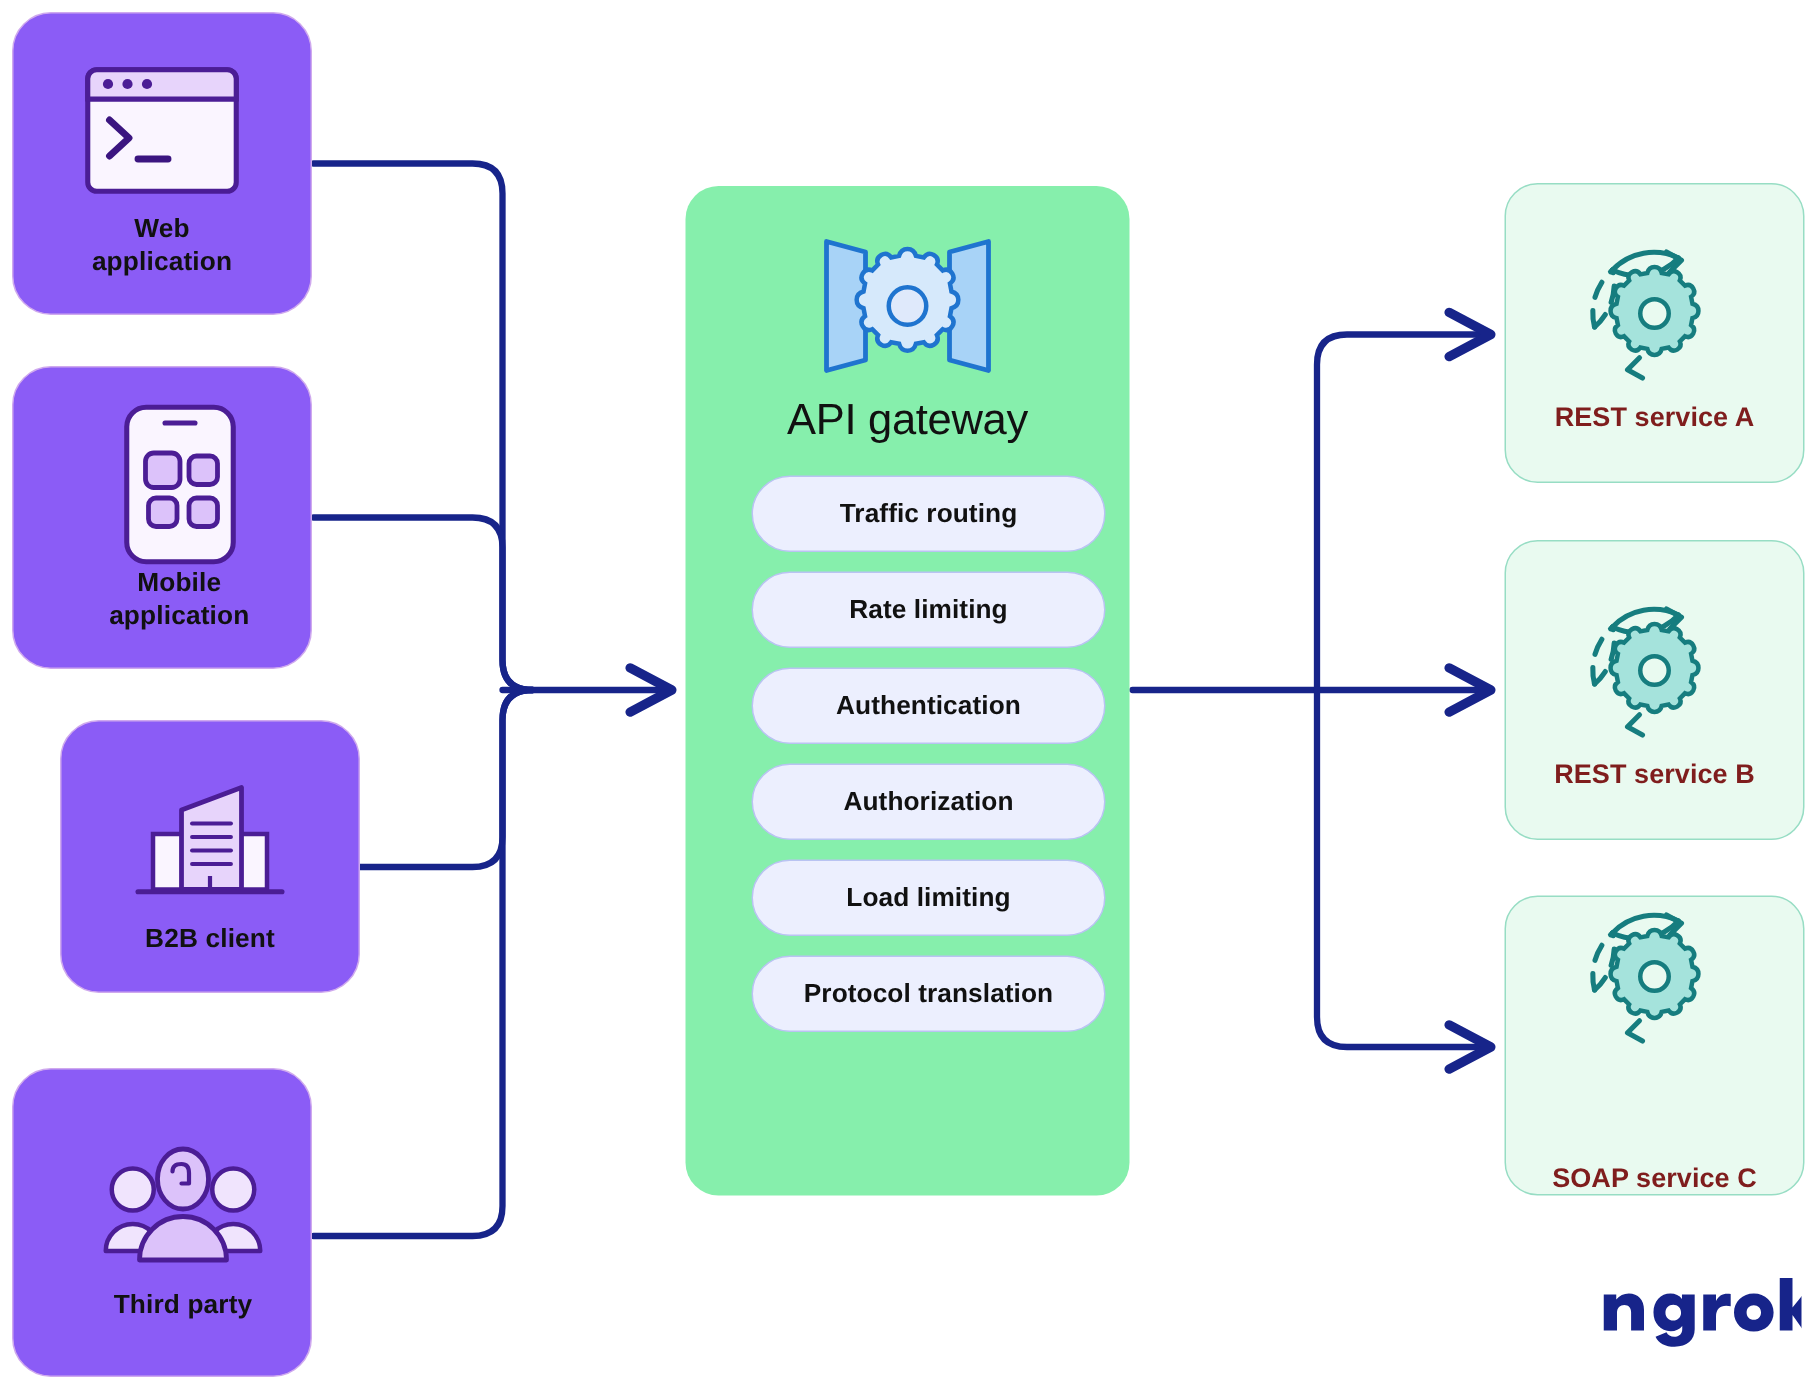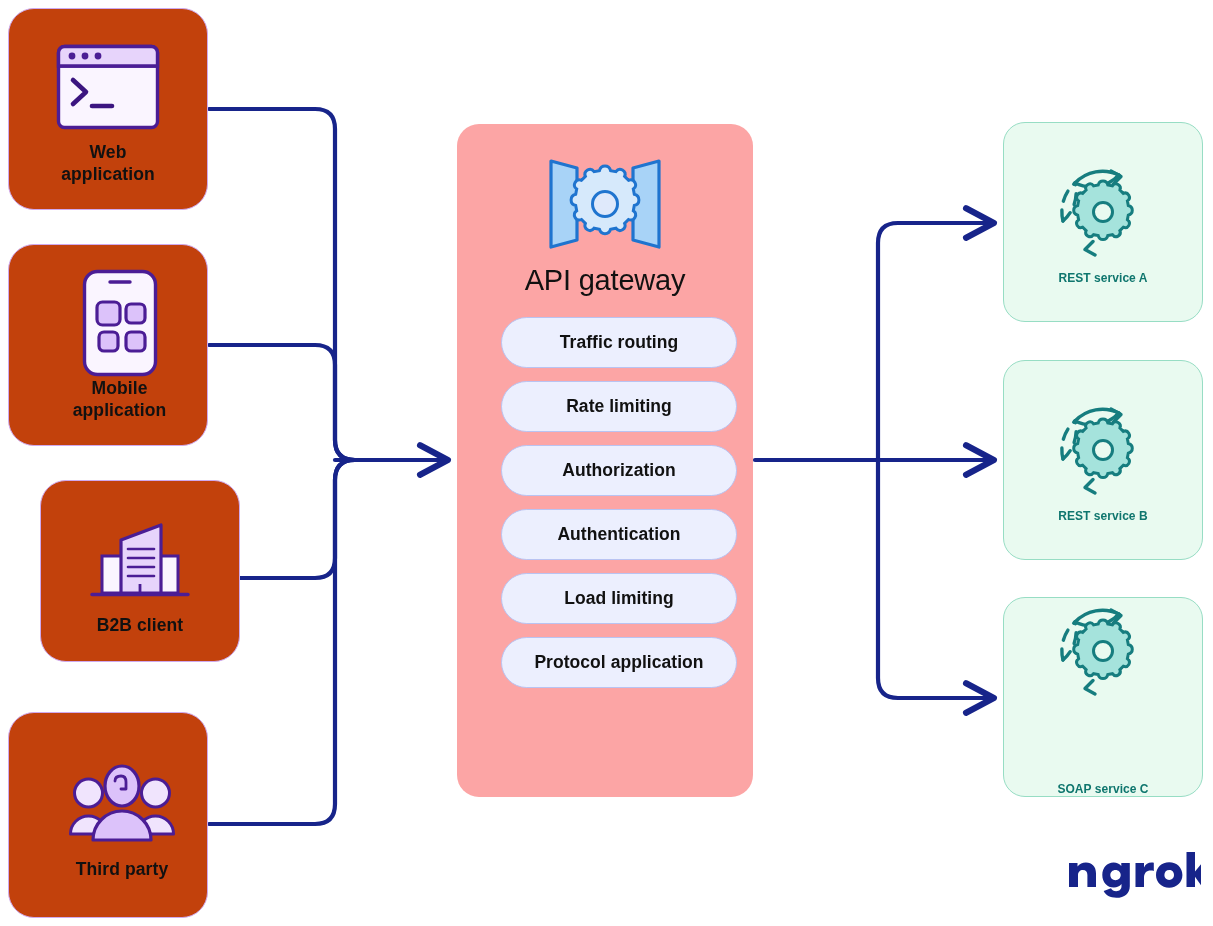--- a/index.html
+++ b/index.html
@@ -30,21 +30,21 @@
     height: 926px;
     pointer-events: none;
   }
 
   
   .client-box {
     position: absolute;
     left: 8px;
     width: 200px;
     box-sizing: border-box;
-    background: #c2410c;
+    background: #8b5cf6;
     border: 1.6px solid #cfa9ee;
     border-radius: 26px;
     display: flex;
     flex-direction: column;
     align-items: center;
     justify-content: center;
   }
   .client-icon-wrap {
     height: 110px;
     display: flex;
@@ -67,21 +67,21 @@
   #client-third   { top: 712px; height: 206px; padding-left: 28px; }
 
   
   #gateway-panel {
     position: absolute;
     left: 457px;
     top: 124px;
     width: 296px;
     height: 673px;
     box-sizing: border-box;
-    background: #fca5a5;
+    background: #86efac;
     border-radius: 22px;
     display: flex;
     flex-direction: column;
     align-items: center;
   }
   #gateway-icon-wrap {
     margin-top: 26px;
     height: 108px;
     display: flex;
     align-items: center;
@@ -133,23 +133,23 @@
     align-items: center;
     justify-content: center;
   }
   .service-icon-wrap {
     height: 108px;
     display: flex;
     align-items: center;
     justify-content: center;
   }
   .service-label {
-    font-size: 12px;
+    font-size: 18px;
     font-weight: 700;
-    color: #0f766e;
+    color: #7f1d1d;
     margin-top: 4px;
     letter-spacing: 0.05px;
   }
   #service-a { top: 122px; height: 200px; }
   #service-b { top: 360px; height: 200px; }
   #service-c { top: 597px; height: 200px; justify-content: space-between; }
 
   
   #brand-logo {
     position: absolute;
@@ -278,30 +278,30 @@
     </div>
     <div id="gateway-title">API gateway</div>
     <div id="gateway-features">
       <div class="feature-pill">
           <span>Traffic routing</span>
         </div>
       <div class="feature-pill">
           <span>Rate limiting</span>
         </div>
       <div class="feature-pill">
+          <span>Authentication</span>
+        </div>
+      <div class="feature-pill">
           <span>Authorization</span>
         </div>
       <div class="feature-pill">
-          <span>Authentication</span>
-        </div>
-      <div class="feature-pill">
           <span>Load limiting</span>
         </div>
       <div class="feature-pill">
-          <span>Protocol application</span>
+          <span>Protocol translation</span>
         </div>
     </div>
   </div>
 
   <div class="service-box" id="service-a">
     <div class="service-icon-wrap">
       <svg width="116" height="104" viewBox="0 0 116 104" xmlns="http://www.w3.org/2000/svg">
         <path d="M30,22 a38,38 0 0 1 44,-8" fill="none" stroke="#167d7f" stroke-width="3.4" stroke-linecap="round"></path>
         <path d="M18,60 a38,38 0 0 1 12,-38" fill="none" stroke="#167d7f" stroke-width="3.4" stroke-linecap="round" stroke-dasharray="11 9"></path>
         <path d="M66,10 L76,15.5 L68,23.5" fill="none" stroke="#167d7f" stroke-width="3.4" stroke-linecap="round" stroke-linejoin="round"></path>

